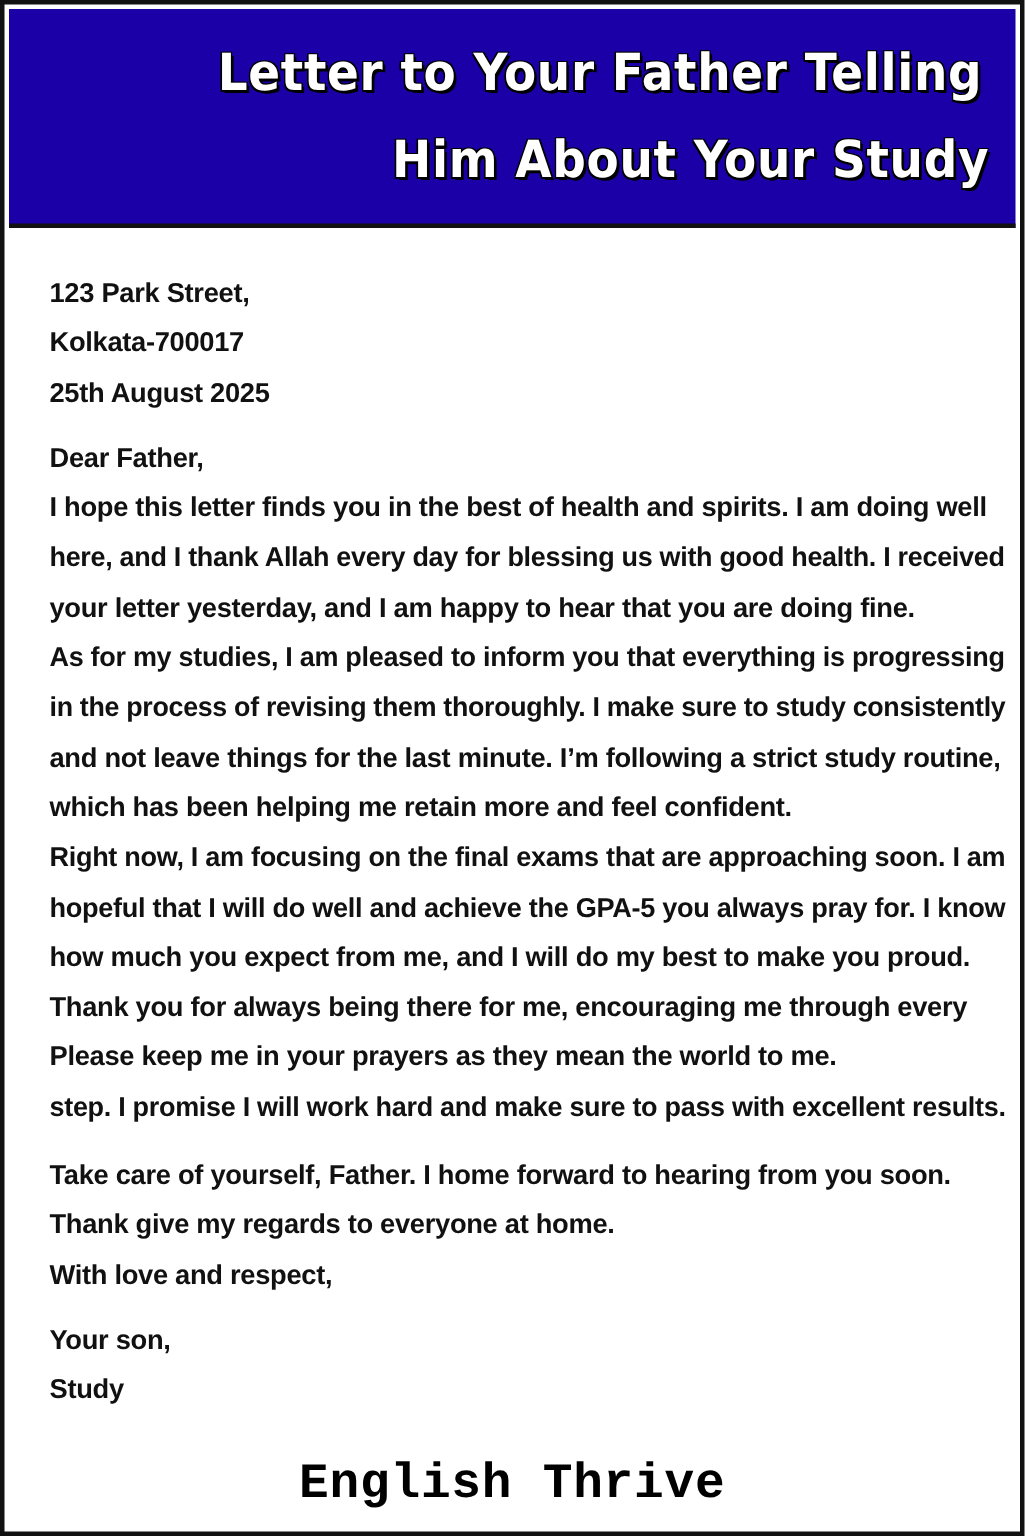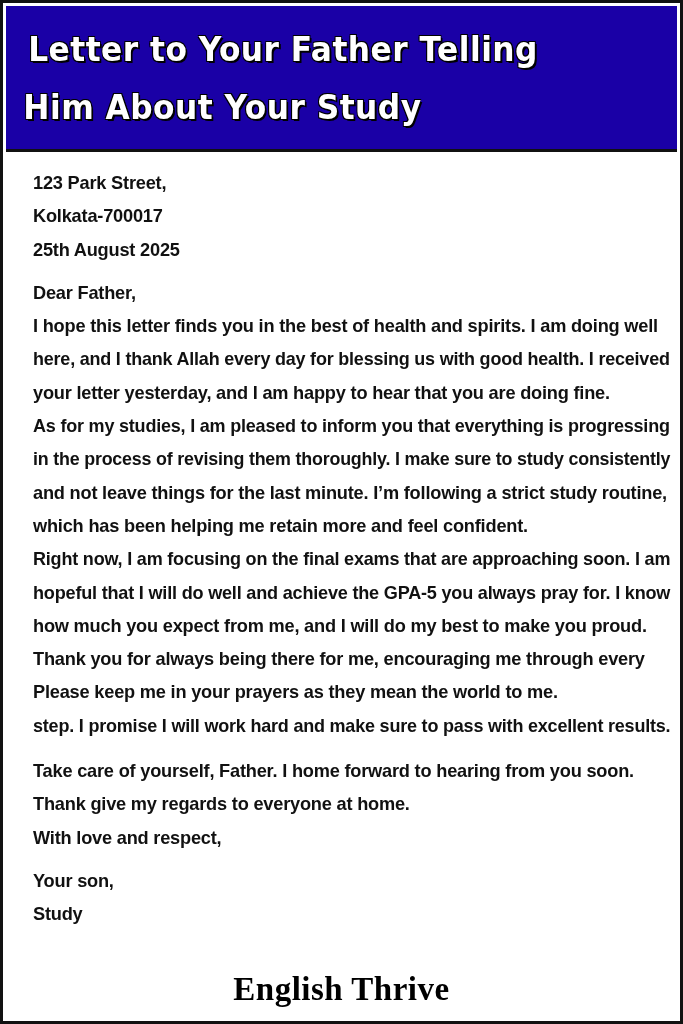--- a/index.html
+++ b/index.html
@@ -13,51 +13,51 @@
       width: 683px; height: 1024px;
       box-sizing: border-box;
       border: 3px solid #111111;
       background: #ffffff;
     }
     .header {
       position: absolute; left: 3px; top: 3px; right: 3px;
       height: 143px;
       background: #1a00a6;
       border-bottom: 3px solid #111111;
-      display: flex; flex-direction: column; align-items: flex-start; justify-content: center;
+      display: flex; flex-direction: column; align-items: flex-end; justify-content: center;
     }
     .header .line {
       color: #ffffff;
       font-family: "DejaVu Sans", sans-serif;
       font-weight: bold;
       font-size: 34px;
       letter-spacing: 0.5px;
       line-height: 58px;
       transform: scaleX(0.92);
       text-shadow: 2px 2px 0 #000, -1px -1px 0 #000, 1px -1px 0 #000, -1px 1px 0 #000;
       white-space: nowrap;
     }
     .body {
-      position: absolute; left: 30px; top: 164px; right: 14px;
+      position: absolute; left: 30px; top: 176px; right: 14px;
       font-size: 18.2px;
       font-weight: bold;
       color: #111111;
       letter-spacing: -0.2px;
     }
     .body .ln {
       height: 33.3px; line-height: 33.3px;
       white-space: nowrap;
       transform-origin: left center;
     }
     .gap-s { height: 10px; }
     .gap-m { height: 12px; }
     .brand {
       position: absolute; left: 0; right: 0; top: 968px;
       text-align: center;
-      font-family: Liberation Serif, serif;
+      font-family: Liberation Mono, monospace;
       font-weight: bold;
       font-size: 33px;
       color: #000000;
       letter-spacing: 0.5px;
     }
   </style>
 </head>
 <body>
 
 <div class="frame">

